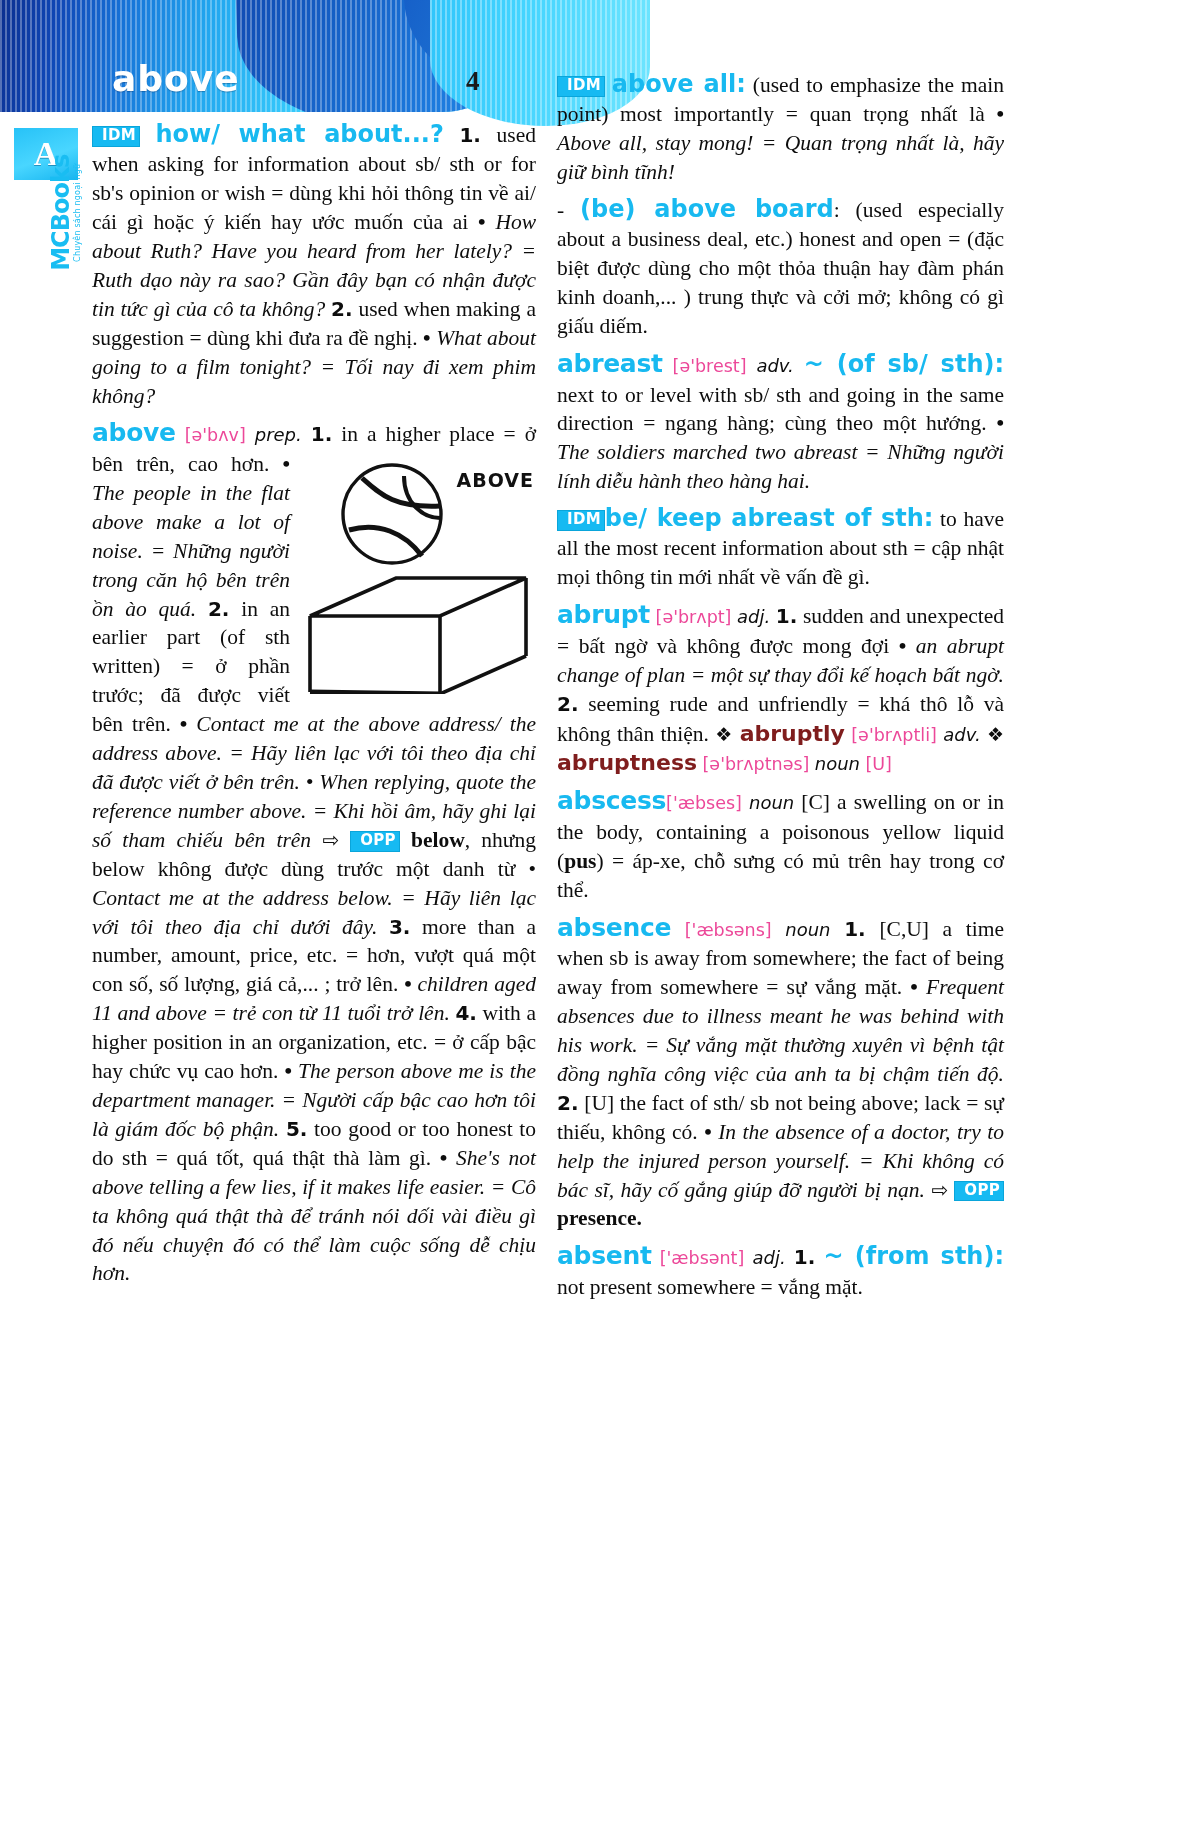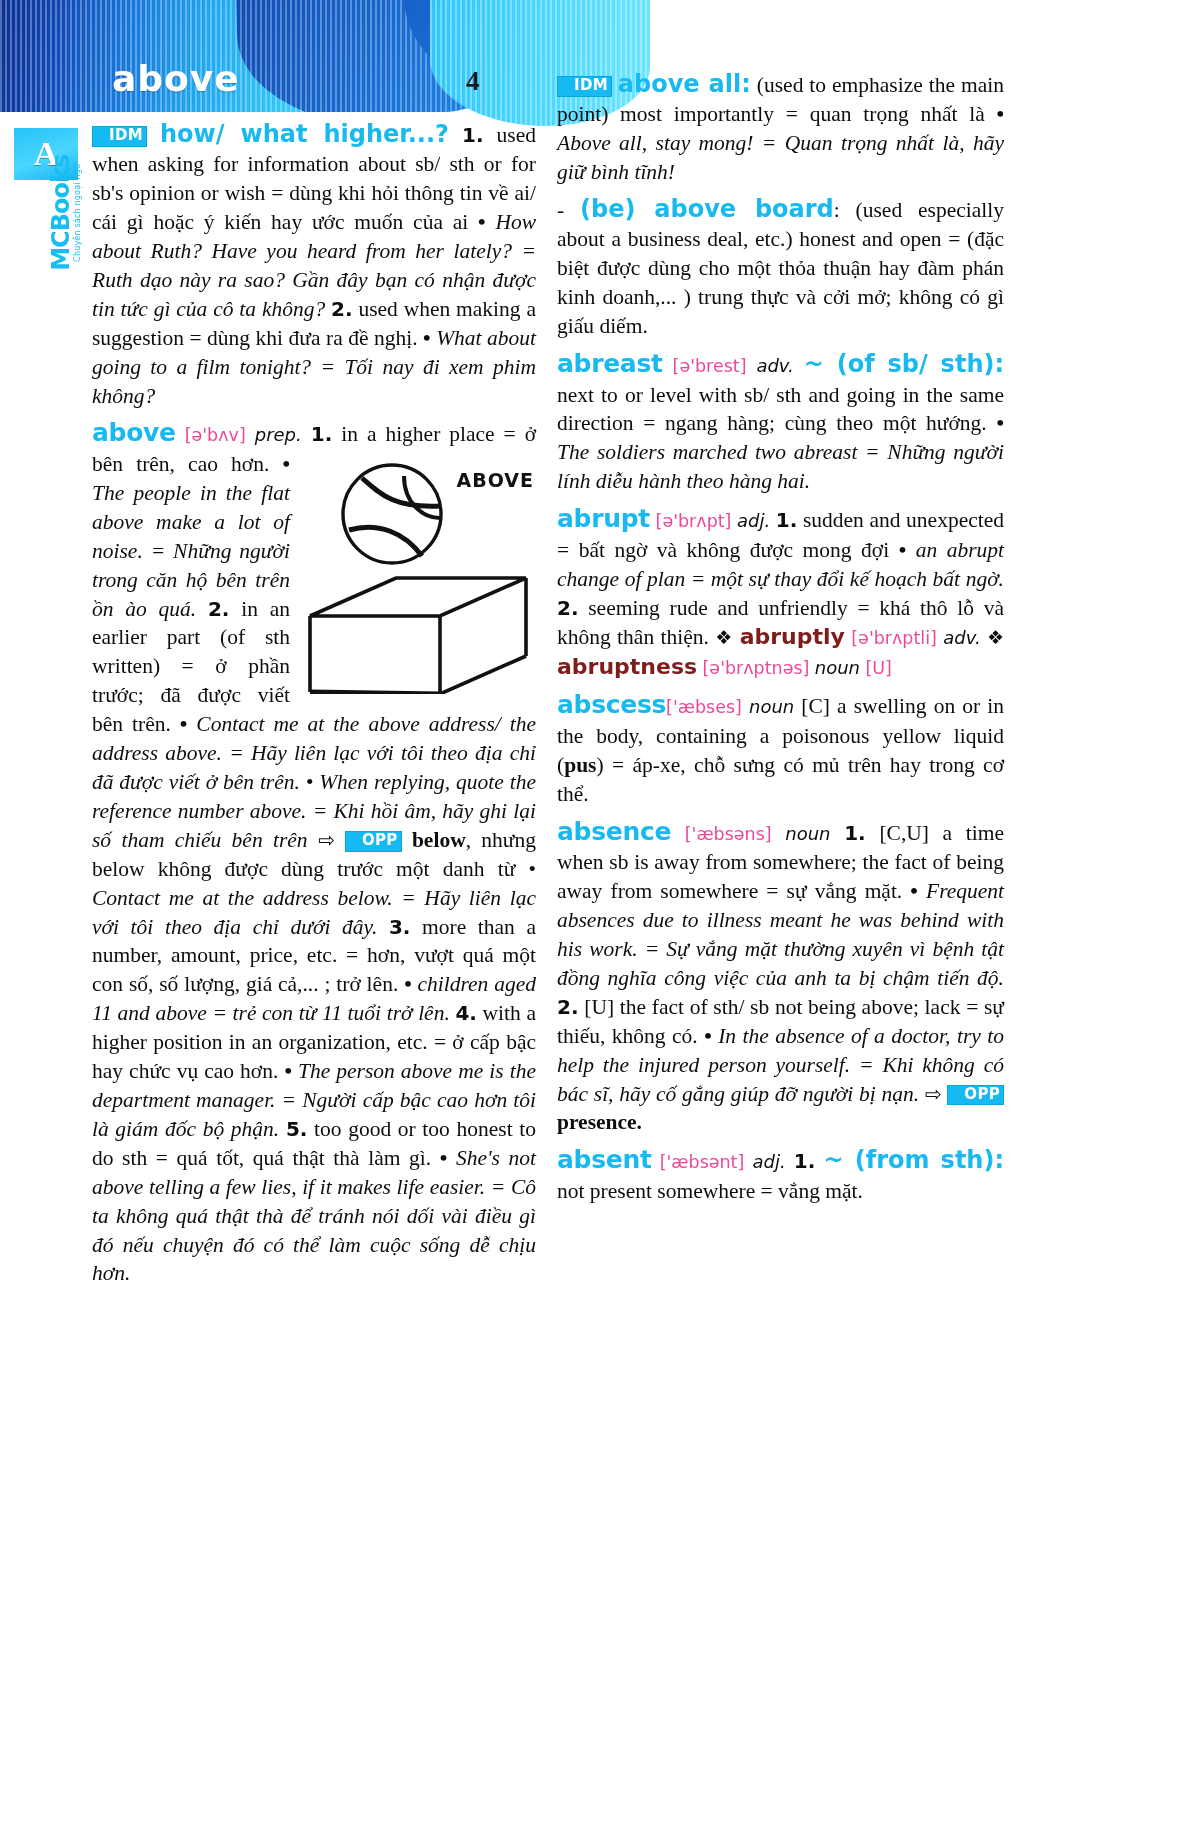--- a/index.html
+++ b/index.html
@@ -189,21 +189,21 @@
   .bold { font-weight: bold; }
 
   .tag-idm, .tag-opp {
     display: inline-block;
     background: #16baf2;
     color: #ffffff;
     font-family: "DejaVu Sans", sans-serif;
     font-weight: bold;
     font-size: 15px;
     line-height: 1.05;
-    padding: 1px 3px 2px 16px;
+    padding: 1px 3px 2px 9px;
     vertical-align: 2px;
     letter-spacing: 0.3px;
     border: 1px solid #0aa5da;
   }
   .idm-phrase {
     font-family: "DejaVu Sans", sans-serif;
     font-weight: bold;
     font-size: 24px;
     color: #18b9f0;
   }
@@ -258,21 +258,21 @@
 </div>
 <div class="publisher-mark">
   <span class="pm-name">MCBooks</span>
   <span class="pm-tag">Chuyên sách ngoại ngữ</span>
 </div>
 
 <div class="col col-left">
 
   <p class="entry">
     <span class="tag-idm">IDM</span>
-    <span class="idm-phrase">how/ what higher...?</span>
+    <span class="idm-phrase">how/ what about...?</span>
     <span class="sense-num">1.</span><span class="eng"> used when asking for information about sb/ sth or for sb's opinion or wish = dùng khi hỏi thông tin về ai/ cái gì hoặc ý kiến hay ước muốn của ai</span>
     <span class="bullet">•</span><span class="ex"> How about Ruth? Have you heard from her lately? = Ruth dạo này ra sao? Gần đây bạn có nhận được tin tức gì của cô ta không? </span><span class="sense-num">2.</span><span class="eng"> used when making a suggestion = dùng khi đưa ra đề nghị. </span><span class="bullet">•</span><span class="ex"> What about going to a film tonight? = Tối nay đi xem phim không?</span>
   </p>
 
   <p class="entry">
     <span class="hw">above</span>
     <span class="ipa">[ə'bʌv]</span>
     <span class="pos">prep.</span>
 
     <span class="illus">
@@ -321,20 +321,23 @@
     <span class="sub-phrase">(be) above board</span><span class="eng">: (used especially about a business deal, etc.) honest and open = (đặc biệt được dùng cho một thỏa thuận hay đàm phán kinh doanh,... ) trung thực và cởi mở; không có gì giấu diếm.</span>
   </p>
 
   <p class="entry">
     <span class="hw">abreast</span>
     <span class="ipa">[ə'brest]</span>
     <span class="pos">adv.</span>
     <span class="sub-phrase">~ (of sb/ sth):</span><span class="eng"> next to or level with sb/ sth and going in the same direction = ngang hàng; cùng theo một hướng. </span><span class="bullet">•</span><span class="ex"> The soldiers marched two abreast = Những người lính diễu hành theo hàng hai.</span>
   </p>
 
+  <p class="entry">
+    <span class="tag-idm">IDM</span><span class="idm-phrase">be/ keep abreast of sth:</span><span class="eng"> to have all the most recent information about sth = cập nhật mọi thông tin mới nhất về vấn đề gì.</span>
+  </p>
 
   <p class="entry">
     <span class="hw">abrupt</span>
     <span class="ipa">[ə'brʌpt]</span>
     <span class="pos">adj.</span>
     <span class="sense-num">1.</span><span class="eng"> sudden and unexpected = </span><span class="vn">bất ngờ và không được mong đợi </span><span class="bullet">•</span><span class="ex"> an abrupt change of plan = một sự thay đổi kế hoạch bất ngờ.</span>
     <span class="sense-num">2.</span><span class="eng"> seeming rude and unfriendly = </span><span class="vn">khá thô lỗ và không thân thiện. </span><span class="dia">❖</span>
     <span class="derived">abruptly</span>
     <span class="ipa">[ə'brʌptli]</span>
     <span class="pos">adv.</span>

